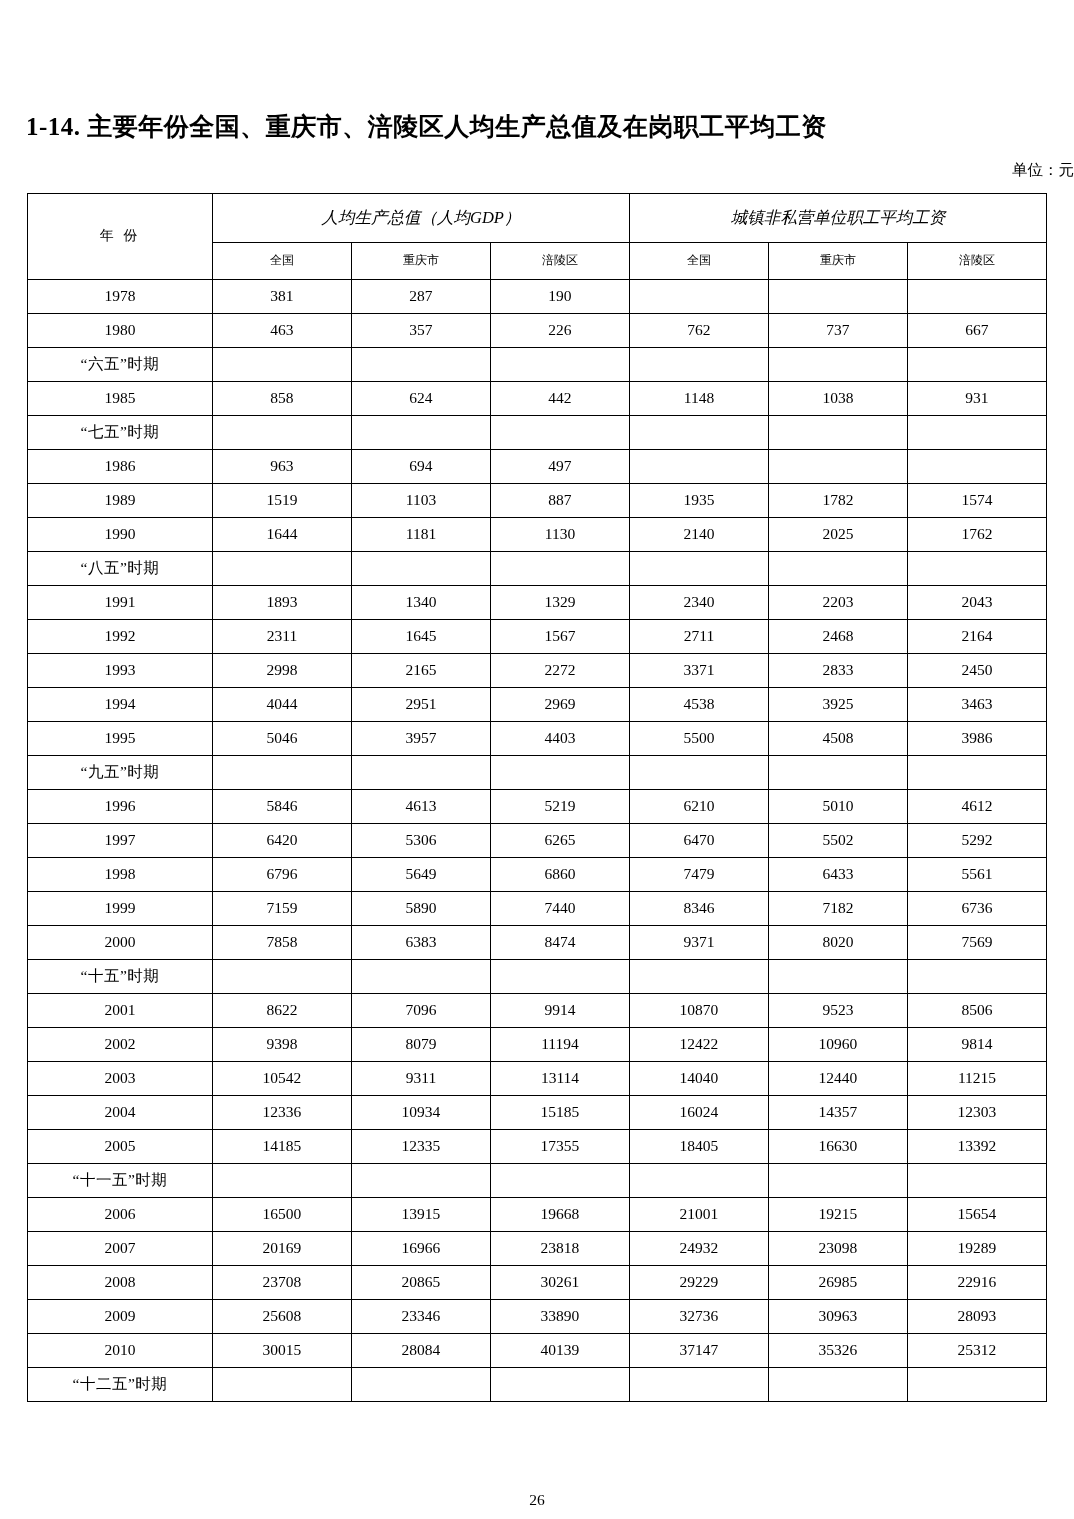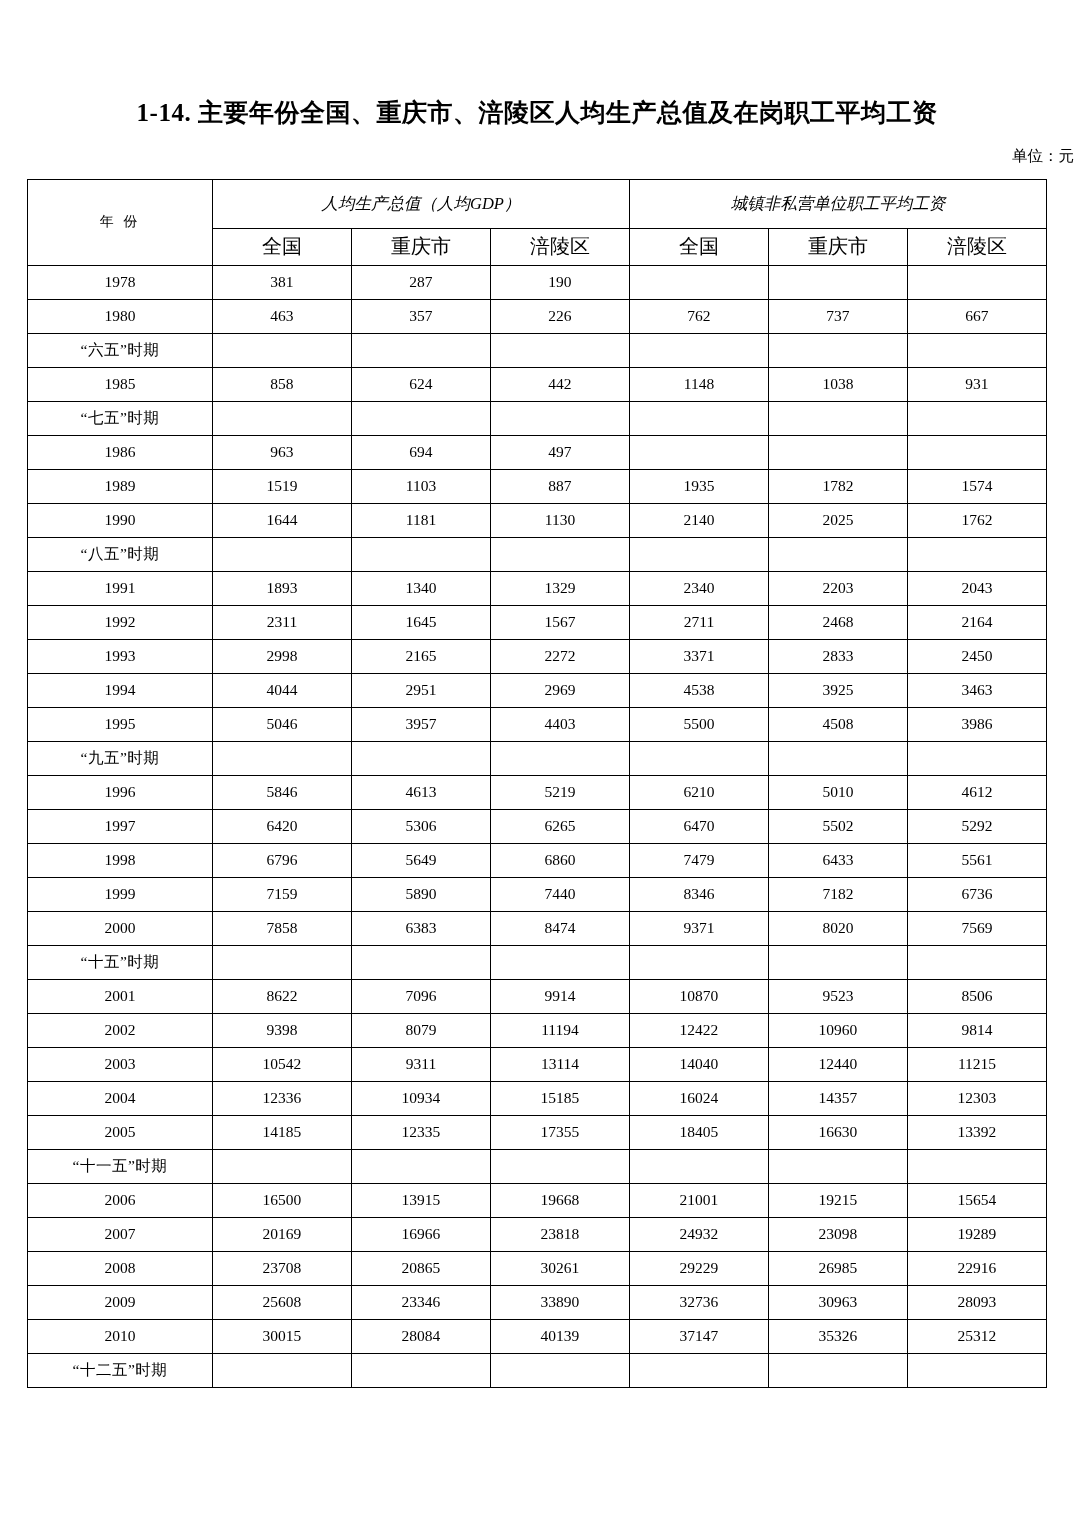--- a/index.html
+++ b/index.html
@@ -15,25 +15,25 @@
     position: relative;
   }
   .page {
     position: relative;
     width: 1074px;
     height: 1519px;
     box-sizing: border-box;
     padding: 0;
   }
   .doc-title {
-    text-align: center;
+    text-align: left;
     font-size: 25px;
     font-weight: bold;
     letter-spacing: 0.5px;
-    margin: 2px;
+    margin: 16px;
     padding-top: 95px;
     padding-left: 10px;
     padding-right: 10px;
     line-height: 1.3;
   }
   .unit-line {
     text-align: right;
     font-size: 15.5px;
     margin-top: 16px;
   }
@@ -55,21 +55,21 @@
   table.stat th.hdr-main {
     font-size: 16.5px;
     height: 48px;
     font-style: italic;
   }
   table.stat th.hdr-year {
     font-size: 14px;
     letter-spacing: 3px;
   }
   table.stat th.hdr-sub {
-    font-size: 20px;
+    font-size: 12px;
     height: 36px;
     margin-top: 28px;
   }
   td.year-cell {
     font-size: 15.5px;
   }
   td.period-cell {
     font-size: 15.5px;
     letter-spacing: 0.5px;
     margin-top: 39px;
@@ -413,14 +413,15 @@
           <td></td>
           <td></td>
           <td></td>
           <td></td>
           <td></td>
           <td></td>
         </tr>
       </tbody>
   </table>
 
+  <div class="page-number">26</div>
 
 </div>
 
 </body></html>

